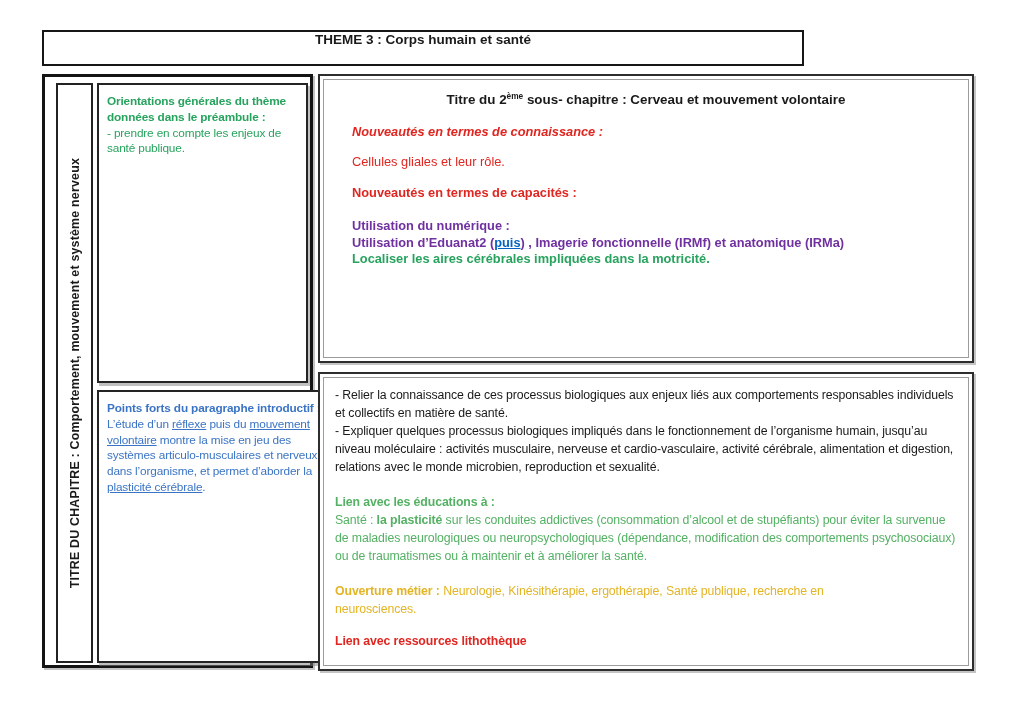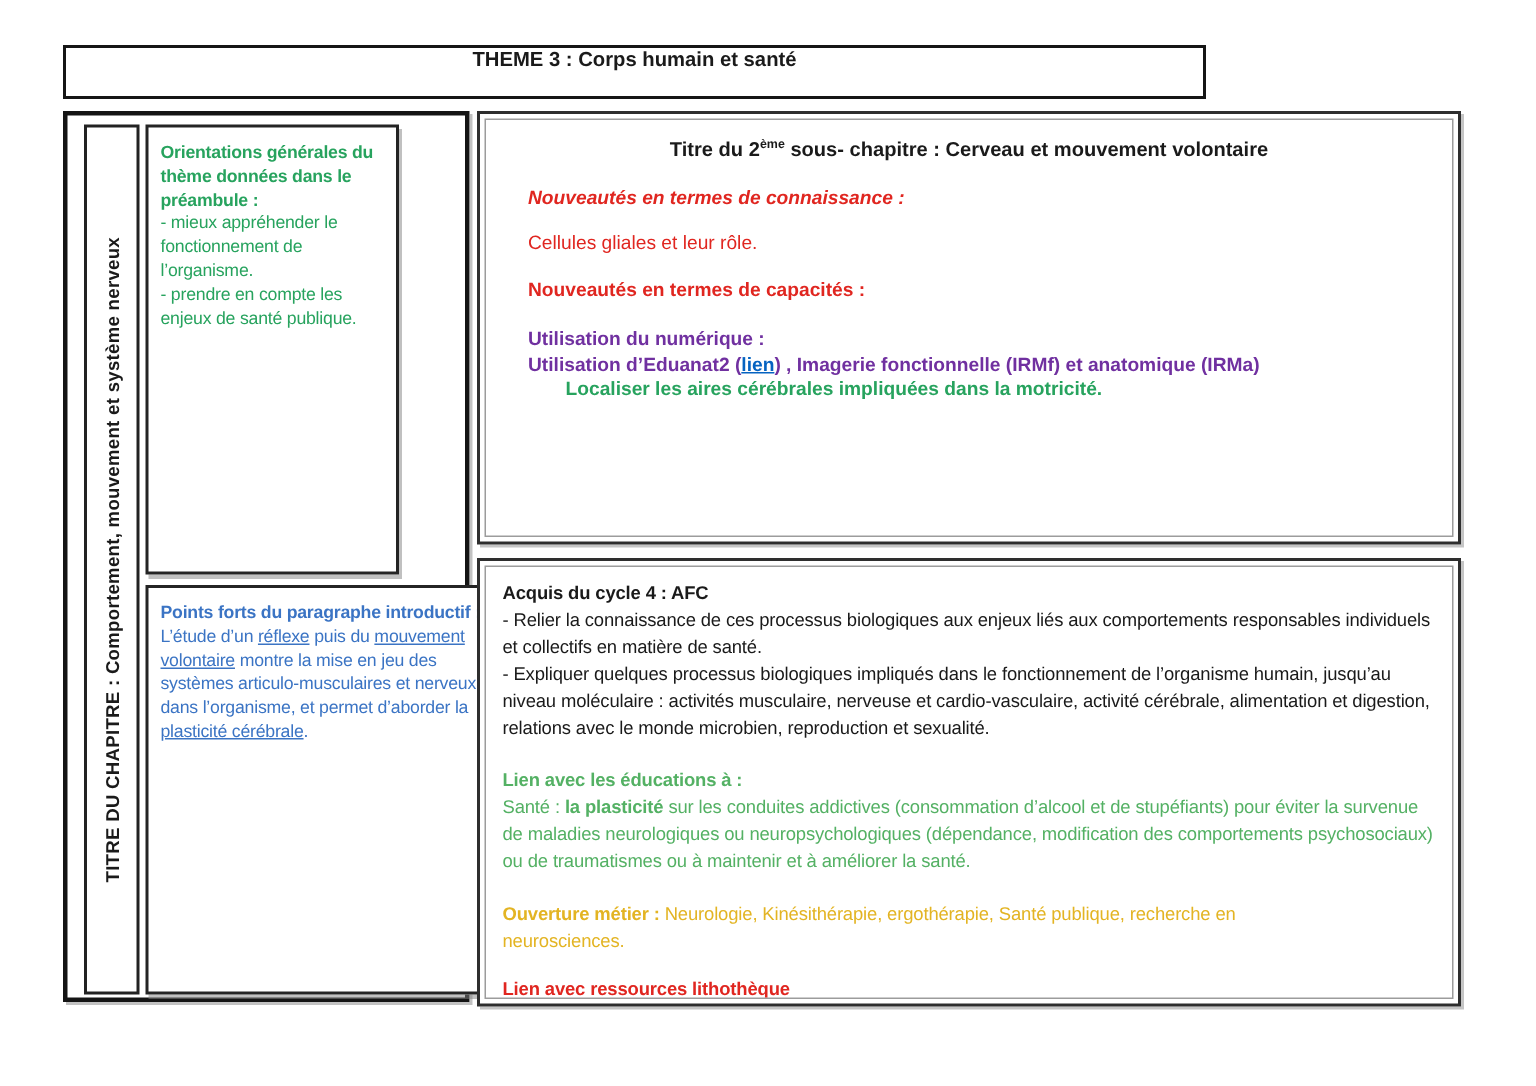--- a/index.html
+++ b/index.html
@@ -39,36 +39,36 @@
     writing-mode:vertical-rl;transform:rotate(180deg);
     font-weight:bold;font-size:12.4px;white-space:nowrap;letter-spacing:.2px;
   }
 
   
   .cellbox{
     border:2px solid #242424;
     box-shadow:2px 3px 0 rgba(130,130,130,.5);
     background:#fff;
   }
-  .green-box{left:97px;top:83px;width:169px;height:300px;padding:9px 8px;
+  .green-box{left:97px;top:83px;width:211px;height:300px;padding:9px 8px;
     color:var(--green);font-size:11.8px;line-height:1.34;letter-spacing:-.15px;}
   .blue-box{left:97px;top:390px;width:239px;height:273px;padding:9px 8px;
     color:var(--blue);font-size:11.8px;line-height:1.34;letter-spacing:-.15px;}
 
   
   .rcell{border:2px solid #2e2e2e;box-shadow:2px 2px 0 rgba(150,150,150,.55);background:#fff;}
   .rcell-inner{position:absolute;inset:3px;border:1px solid #9c9c9c;box-sizing:border-box;overflow:hidden;}
   .rt-box{left:318px;top:74px;width:656px;height:289px;}
   .rb-box{left:318px;top:372px;width:656px;height:299px;}
 
   .rt-inner{padding:9px 28px;font-size:12.8px;line-height:16.5px;}
   .rt-title{text-align:center;font-weight:bold;font-size:13.4px;margin-top:3px;}
   .red{color:var(--red);}
   .purple{color:var(--purple);}
-  .greenline{color:var(--green);margin-left:25px;}
+  .greenline{color:var(--green);}
   .mt14{margin-top:14px;}
   .mt15{margin-top:15px;font-style:italic;}
   .mt17{margin-top:17px;}
   .mt28{margin-top:28px;}
 
   .rb-inner{padding:8px 11px;font-size:12.3px;line-height:18px;letter-spacing:-.1px;}
   .rb-green{color:var(--green_light);}
   .yellow{color:var(--yellow);}
 </style>
 </head>
@@ -79,44 +79,42 @@
 </div>
 
 <div class="abs left-frame"></div>
 
 <div class="abs vbox">
   <span class="vtext">TITRE DU CHAPITRE : Comportement, mouvement et système nerveux</span>
 </div>
 
 <div class="abs cellbox green-box">
   <div class="b">Orientations générales du thème données dans le préambule :</div>
-  <div>- mieux appréhender le fonctionnement de l’organisme.</div>
   <div>- prendre en compte les enjeux de santé publique.</div>
 </div>
 
 <div class="abs cellbox blue-box">
   <div class="b">Points forts du paragraphe introductif :</div>
   <div><span>L’étude d’un </span><span class="u">réflexe</span><span> puis du </span><span class="u">mouvement volontaire</span><span> montre la mise en jeu des systèmes articulo-musculaires et nerveux dans l’organisme, et permet d’aborder la </span><span class="u">plasticité cérébrale</span><span>.</span></div>
 </div>
 
 <div class="abs rcell rt-box">
   <div class="rcell-inner rt-inner">
     <div class="rt-title"><span class="b">Titre du 2</span><sup class="b">ème</sup><span class="b">  sous- chapitre : Cerveau et mouvement volontaire</span></div>
     <div class="red b mt15">Nouveautés en termes de connaissance :</div>
     <div class="red mt14">Cellules gliales et leur rôle.</div>
     <div class="red b mt14">Nouveautés en termes de capacités :</div>
     <div class="purple b mt17">Utilisation du numérique :</div>
-    <div class="purple"><span class="b">Utilisation d’Eduanat2 (</span><span class="b link">lien</span><span class="b">) , Imagerie fonctionnelle (IRMf) et anatomique (IRMa)</span></div>
+    <div class="purple"><span class="b">Utilisation d’Eduanat2 (</span><span class="b link">puis</span><span class="b">) , Imagerie fonctionnelle (IRMf) et anatomique (IRMa)</span></div>
     <div class="greenline b">Localiser les aires cérébrales impliquées dans la motricité.</div>
   </div>
 </div>
 
 <div class="abs rcell rb-box">
   <div class="rcell-inner rb-inner">
-    <div class="b">Acquis du cycle 4 : AFC</div>
     <div>- Relier la connaissance de ces processus biologiques aux enjeux liés aux comportements responsables individuels et collectifs en matière de santé.</div>
     <div>- Expliquer quelques processus biologiques impliqués dans le fonctionnement de l’organisme humain, jusqu’au niveau moléculaire : activités musculaire, nerveuse et cardio-vasculaire, activité cérébrale, alimentation et digestion, relations avec le monde microbien, reproduction et sexualité.</div>
     <div class="rb-green b mt17">Lien avec les éducations à :</div>
     <div class="rb-green"><span>Santé : </span><span class="b">la plasticité</span><span> sur les conduites addictives (consommation d’alcool et de stupéfiants) pour éviter la survenue de maladies neurologiques ou neuropsychologiques (dépendance, modification des comportements psychosociaux) ou de traumatismes ou à maintenir et à améliorer la santé.</span></div>
     <div class="yellow mt17"><span class="b">Ouverture métier : </span><span>Neurologie, Kinésithérapie, ergothérapie, Santé publique, recherche en</span><br><span>neurosciences.</span></div>
     <div class="red b mt14">Lien avec ressources lithothèque</div>
   </div>
 </div>
 
 </body></html>

